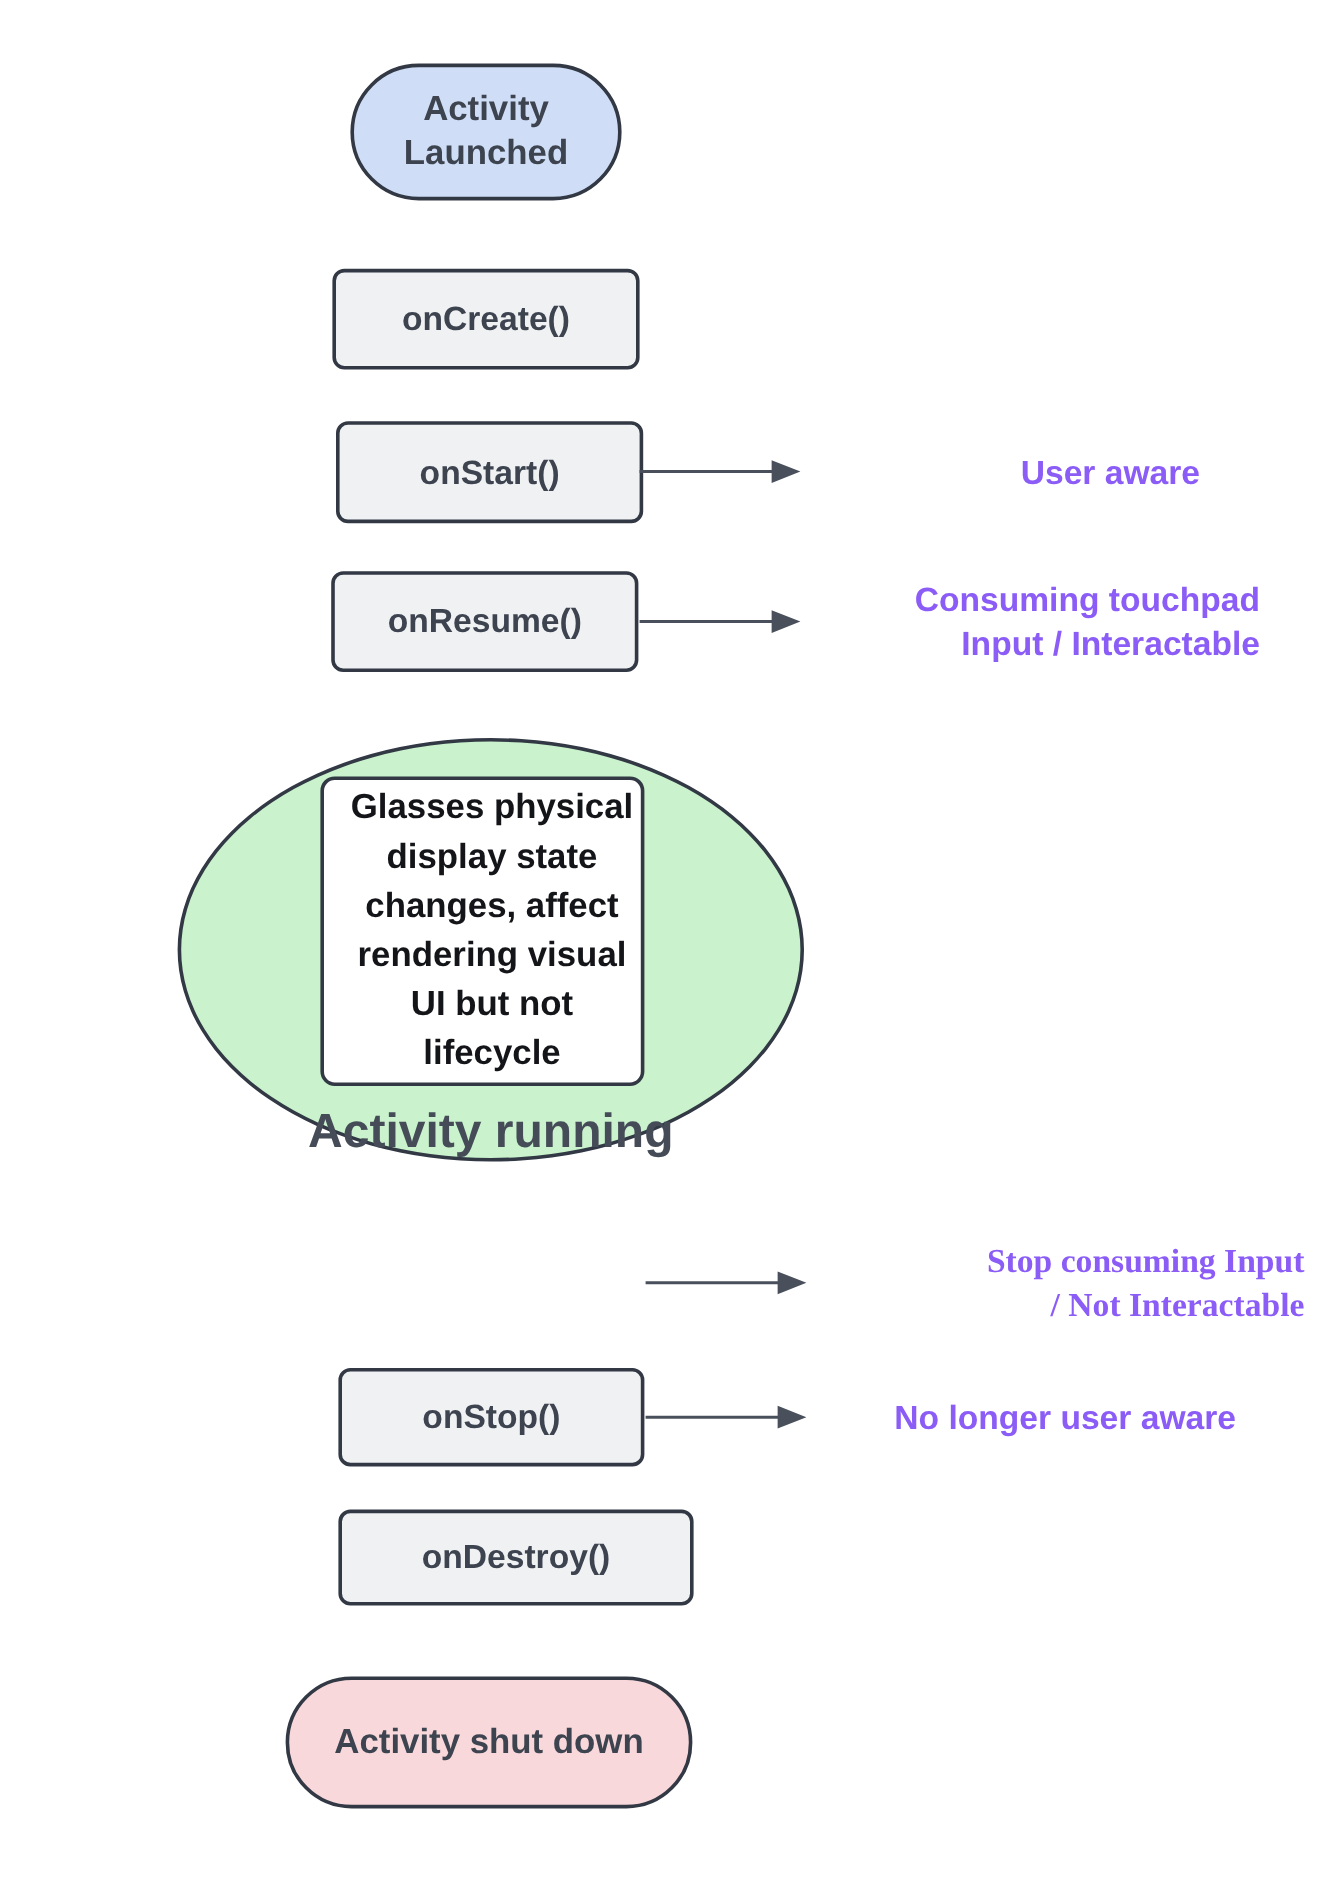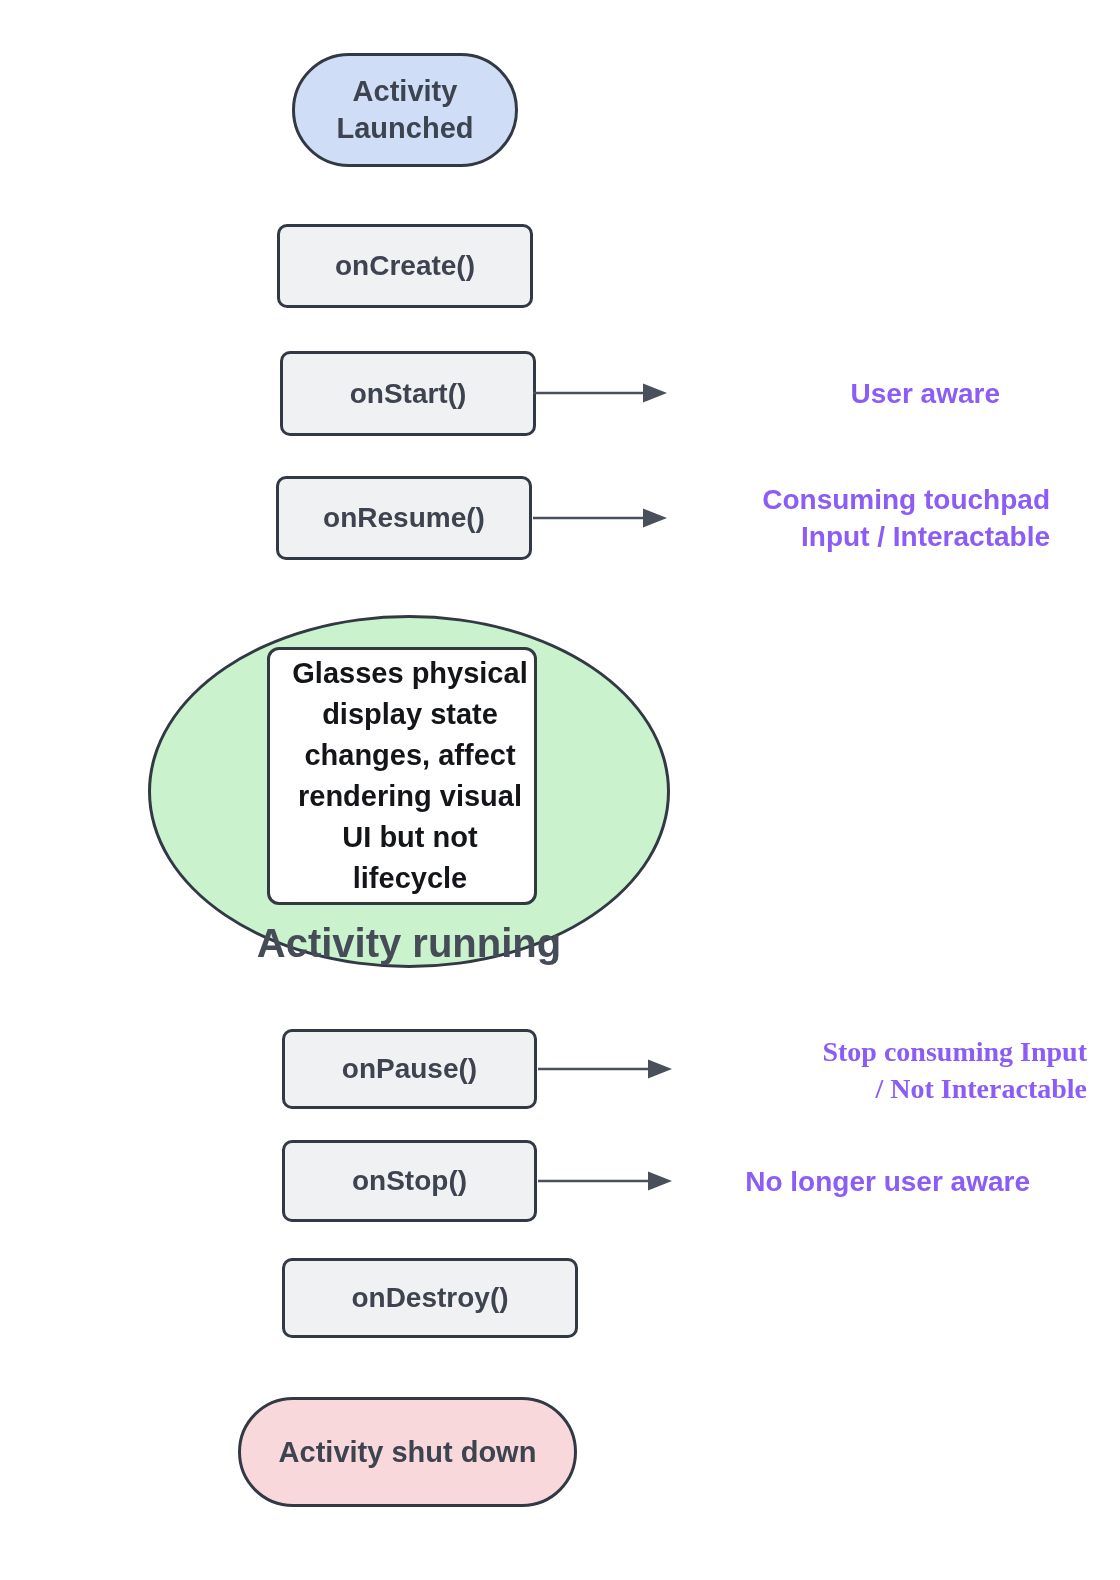--- a/index.html
+++ b/index.html
@@ -136,23 +136,20 @@
   <div class="note-box">
     <div>Glasses physical</div>
     <div>display state</div>
     <div>changes, affect</div>
     <div>rendering visual</div>
     <div>UI but not</div>
     <div>lifecycle</div>
   </div>
   <div class="running-label">Activity running</div>
 
-  <div class="node cbox b-onpause">
-    <span>onPause()</span>
-  </div>
 
   <div class="node cbox b-onstop">
     <span>onStop()</span>
   </div>
 
   <div class="node cbox b-ondestroy">
     <span>onDestroy()</span>
   </div>
 
   <div class="node pill-end">

